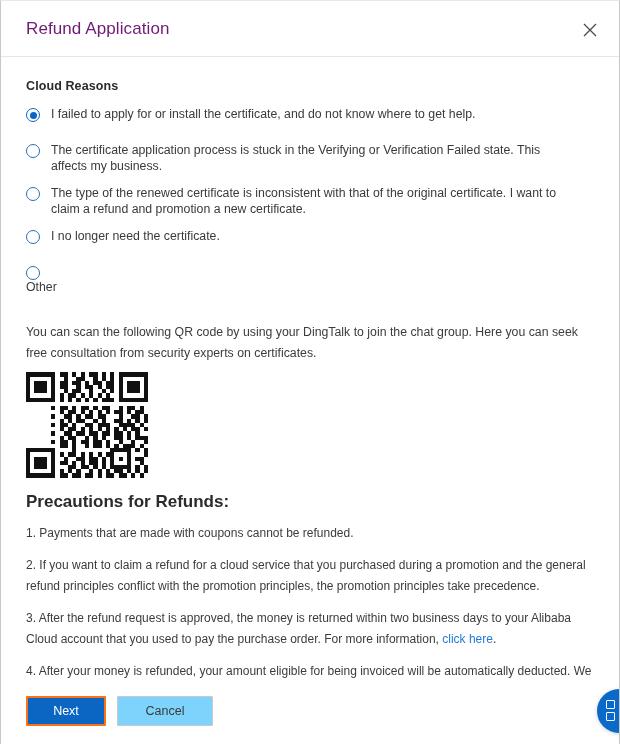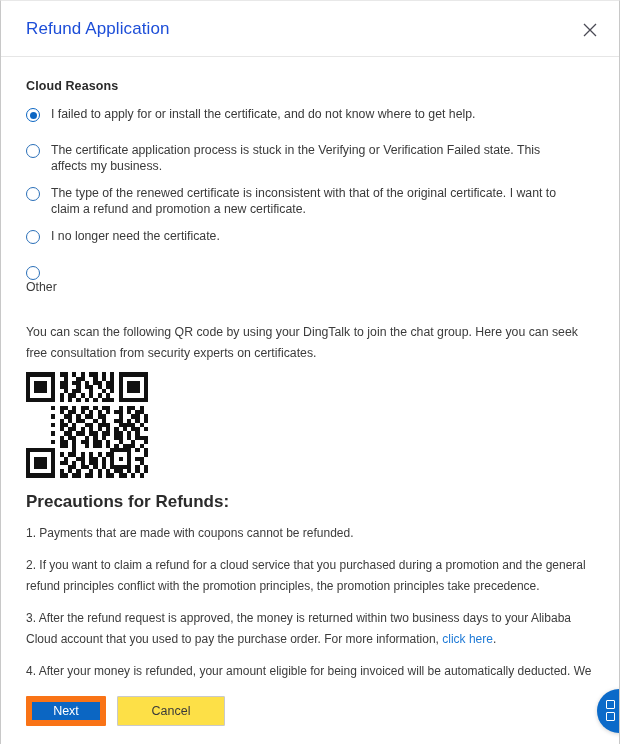--- a/index.html
+++ b/index.html
@@ -32,21 +32,21 @@
     position: relative;
     height: 56px;
     border-bottom: 1px solid #e6e6e6;
     box-sizing: border-box;
   }
   .dlg-title {
     position: absolute;
     left: 25px;
     top: 18px;
     font-size: 17px;
-    color: #1d4ed8;
+    color: #701a75;
     font-weight: 400;
     letter-spacing: .1px;
     white-space: nowrap;
   }
   .close-btn {
     position: absolute;
     right: 16px;
     top: 16px;
     width: 26px;
     height: 26px;
@@ -177,26 +177,26 @@
     display: flex;
     align-items: center;
     justify-content: center;
     border-radius: 1px;
   }
   .btn-primary {
     left: 25px;
     width: 80px;
     background: #0b66c3;
     color: #ffffff;
-    border: 6px solid #f97316;
+    border: 2px solid #f97316;
   }
   .btn-secondary {
     left: 116px;
-    width: 108px;
-    background: #fde047;
+    width: 96px;
+    background: #7dd3fc;
     color: #3a3a3a;
     border: 1px solid #c9c9c9;
   }
 
   
   .float-widget {
     position: absolute;
     right: -22px;
     bottom: 11px;
     width: 44px;

